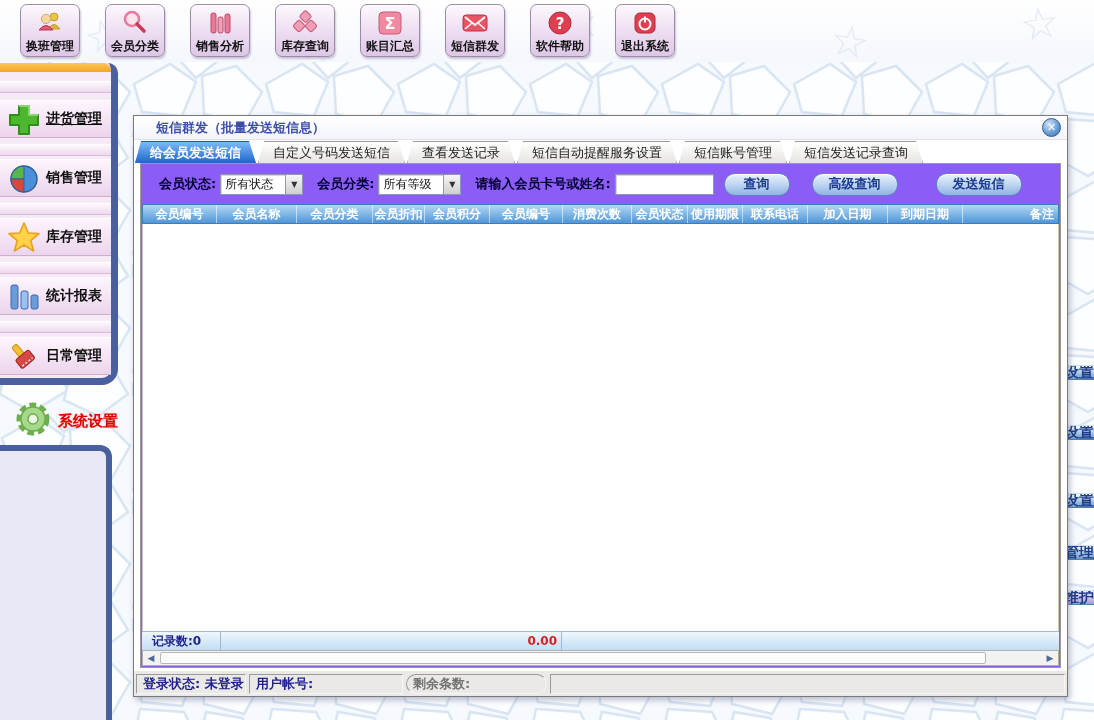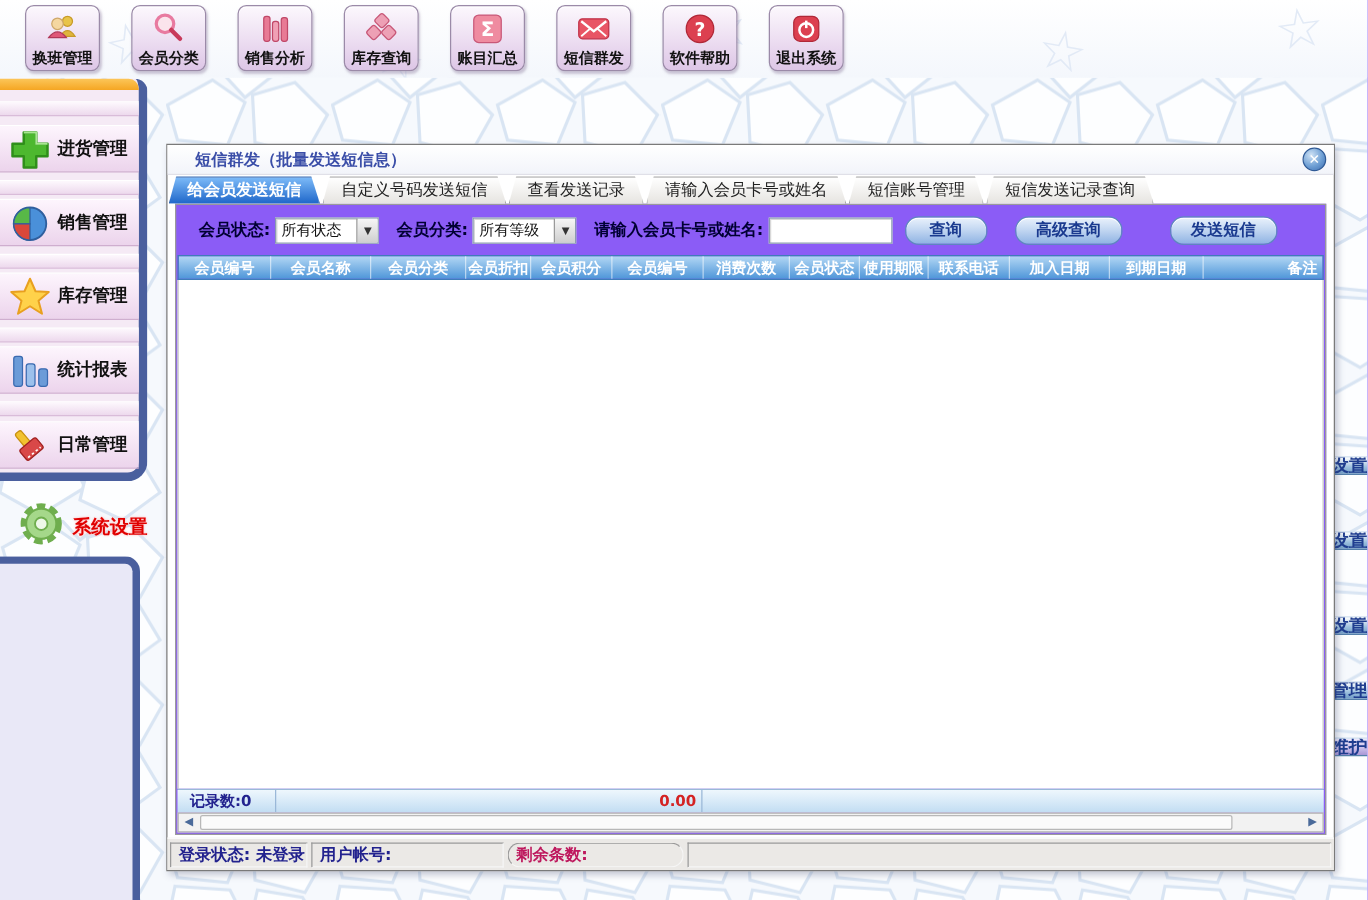--- a/index.html
+++ b/index.html
@@ -120,21 +120,21 @@
               justify-content:center; font-size:9px; color:#4a6a9a; cursor:pointer; }
   .hs-left { left:0; } .hs-right { right:0; }
   .hs-thumb { position:absolute; left:17px; top:1px; width:826px; height:12px; background:#fbfbfb;
               border:1px solid #b8b8b8; border-radius:2px; cursor:pointer; }
 
   .status-bar { height:26px; flex:0 0 auto; background:#ebe9e6; border-top:1px solid #ffffff;
                 display:flex; align-items:center; padding:0 2px; gap:3px; }
   .st-panel { height:20px; background:#ebe9e6; border:1px solid; border-color:#9a9a9a #f6f6f6 #f6f6f6 #9a9a9a;
               display:flex; align-items:center; font-size:13px; font-weight:bold; color:#22228e;
               padding-left:6px; white-space:nowrap; overflow:hidden; }
-  .st-1 { flex:0 0 110px; } .st-2 { flex:0 0 154px; } .st-3 { flex:0 0 141px; color:#be185d;border-radius:10px; } .st-4 { flex:1; }
+  .st-1 { flex:0 0 110px; } .st-2 { flex:0 0 154px; } .st-3 { flex:0 0 141px; color:#737373;border-radius:10px; } .st-4 { flex:1; }
 </style>
 </head>
 <body>
 
 <svg class="bg-mosaic" xmlns="http://www.w3.org/2000/svg">
   <defs>
     <pattern id="mz" width="132" height="118" patternUnits="userSpaceOnUse">
       <rect width="132" height="118" fill="#f6f9fd"></rect>
       <g stroke="#d9e5f3" stroke-width="2.5" fill="#fdfeff">
         <polygon points="2,22 38,2 64,20 50,54 10,50"></polygon>
@@ -239,21 +239,21 @@
       <span class="tlabel">退出系统</span>
     </div>
   </div>
 </div>
 
 <div class="sidebar">
   <div class="side-panel">
     <div class="orange-bar"></div>
 
     <div class="side-gap" style="top:18px;"></div>
-    <div class="side-item" style="top:37px;">
+    <div class="side-item" style="top:37px;text-decoration:underline;">
       <span class="sicon">
         <svg width="36" height="36" viewBox="0 0 36 36">
             <g fill="#4db82f" stroke="#2f8f1a" stroke-width="2">
               <path d="M13,4 h10 v9 h9 v10 h-9 v9 h-10 v-9 h-9 v-10 h9 z" stroke-linejoin="round"></path>
             </g>
             <path d="M13,4 h10 v9 h9" fill="none" stroke="#a8e890" stroke-width="1.5"></path>
           </svg>
       </span>
       <span class="slabel">进货管理</span>
     </div>
@@ -336,21 +336,21 @@
 <div class="dialog">
   <div class="dlg-titlebar">
     <span class="dlg-title">短信群发（批量发送短信息）</span>
     <span class="dlg-close">✕</span>
   </div>
 
   <div class="tab-row">
     <span class="tab active">给会员发送短信</span>
     <span class="tab">自定义号码发送短信</span>
     <span class="tab">查看发送记录</span>
-    <span class="tab">请输入会员卡号或姓名</span>
+    <span class="tab">短信自动提醒服务设置</span>
     <span class="tab">短信账号管理</span>
     <span class="tab">短信发送记录查询</span>
   </div>
 
   <div class="tab-page">
     <div class="filter-row">
       <span class="flabel">会员状态:</span>
       <span class="combo">
         <span class="cval">所有状态</span>
         <span class="carrow">▼</span>

